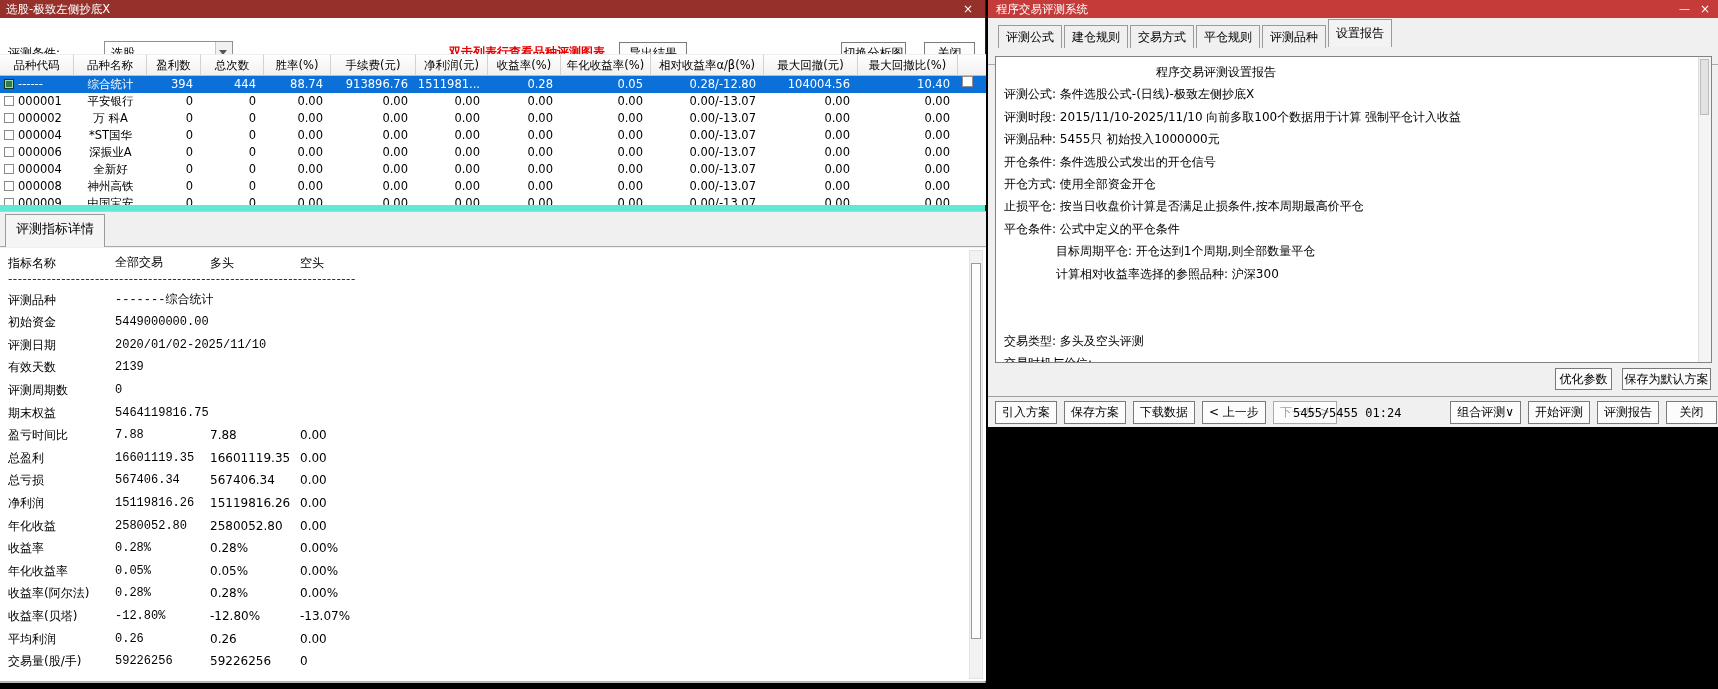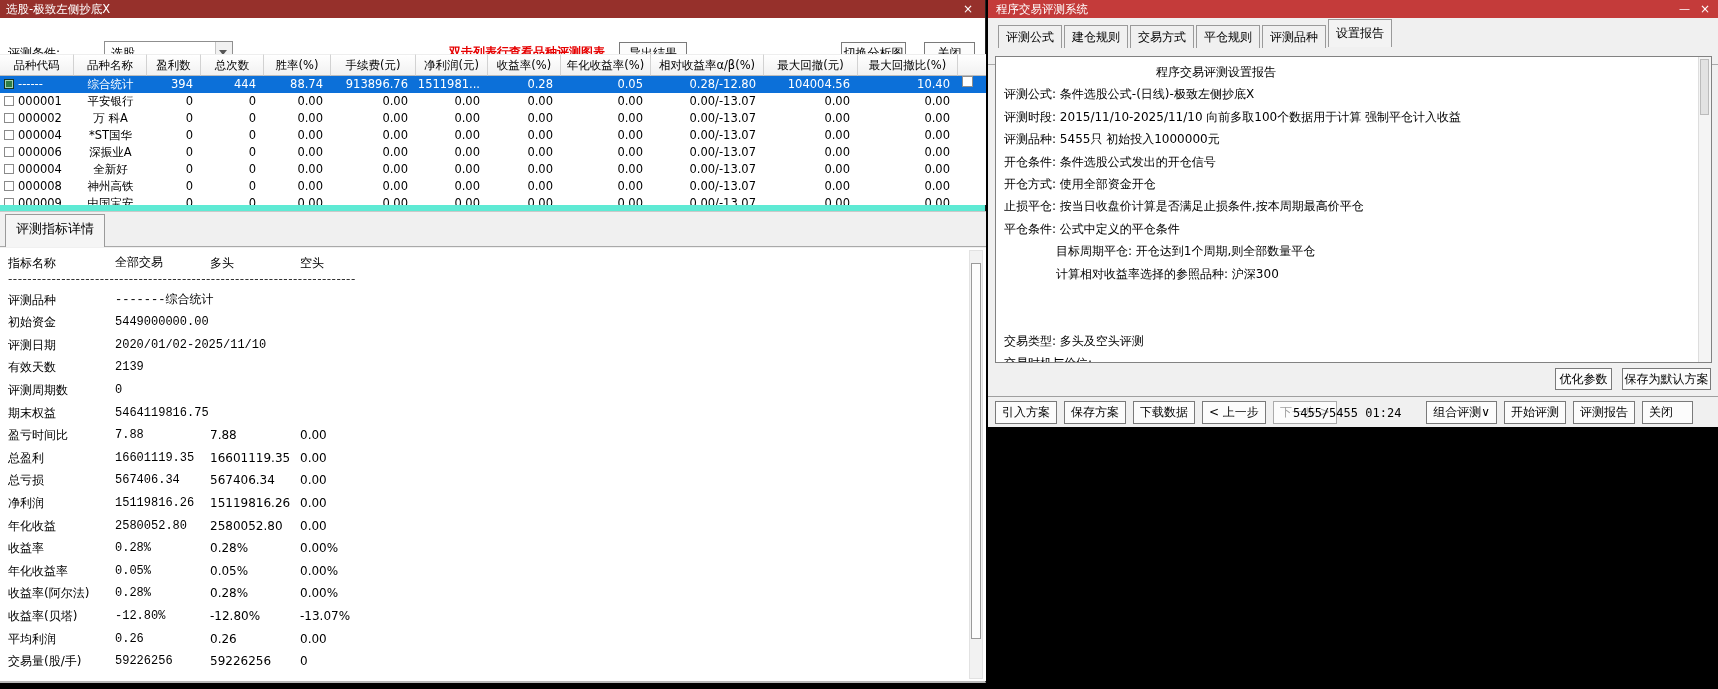--- a/index.html
+++ b/index.html
@@ -105,23 +105,23 @@
   .rscroll { position:absolute; right:0; top:0; width:13px; height:100%; background:#f4f4f4;
     border-left:1px solid #ddd; }
   .rscroll .thumb { position:absolute; left:1px; top:2px; width:9px; height:56px; background:#e2e2e2;
     border:1px solid #bbb; }
   .b-opt  { left:567px; top:368px; width:57px; }
   .b-savedef { left:634px; top:368px; width:89px; }
   .rfooter { position:absolute; left:0; top:396px; width:100%; height:31px; background:#f0f0f0;
     border-top:1px solid #9f9f9f; }
   .fgroup { position:absolute; top:4px; display:flex; }
   .fgroup-left { left:7px; }
-  .fgroup-right { right:25px; }
+  .fgroup-right { right:1px; }
   .fbtn { height:23px; line-height:21px; min-width:51px; padding:0 6px; background:#fcfcfc;
-    border:1px solid #7a7a7a; font-size:12px; margin-right:7px; white-space:nowrap; }
+    border:1px solid #7a7a7a; font-size:12px; text-align:center; margin-right:7px; white-space:nowrap; }
   .fgroup-right .fbtn:last-child { margin-right:0; }
   .fbtn.disabled { color:#9e9e9e; border-color:#ababab; }
   .progress { position:absolute; left:305px; top:9px; font-family:"DejaVu Sans Mono","Liberation Mono",monospace;
     font-size:12px; color:#000; white-space:nowrap; }
 </style>
 </head>
 <body>
 
 <div class="screen">
 

